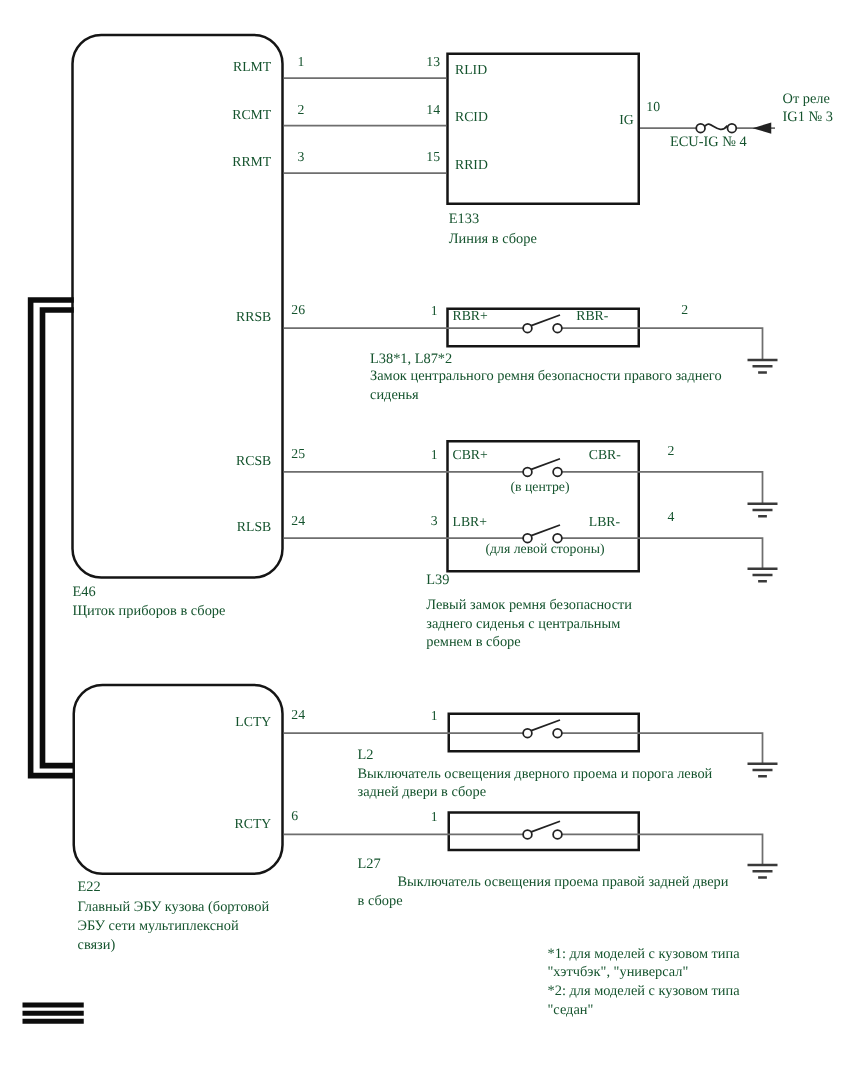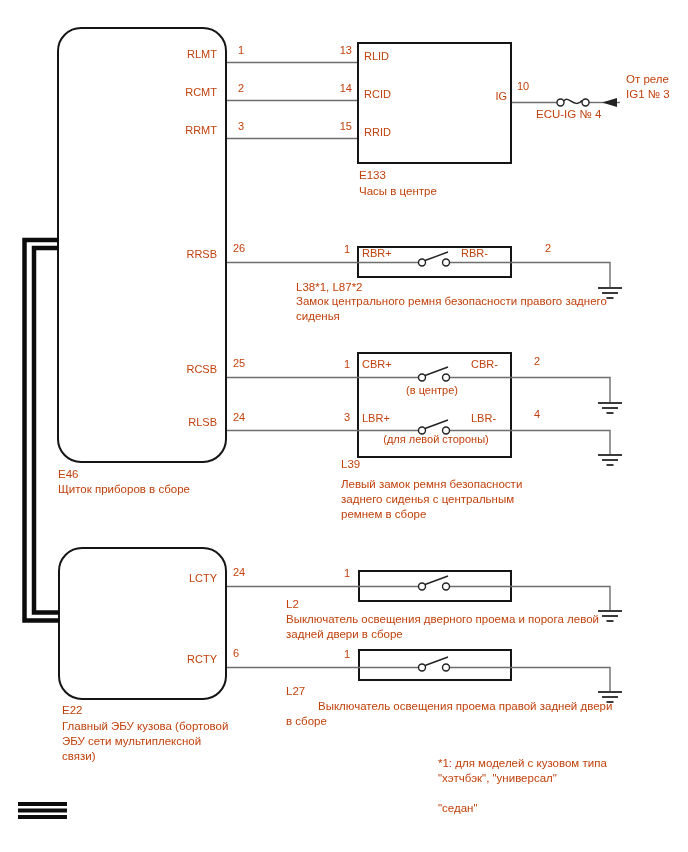--- a/index.html
+++ b/index.html
@@ -1,17 +1,17 @@
 <!DOCTYPE html>
 <html><head>
 <meta charset="utf-8">
 <style>
   html,body{margin:0;padding:0;background:#fff;}
   .canvas{position:relative;width:688px;height:852px;background:#ffffff;overflow:hidden;
-          font-family:Liberation Sans, sans-serif;color:#c2410c;}
+          font-family:Liberation Serif, serif;color:#14532d;}
   .box{position:absolute;border:2px solid #151515;box-sizing:border-box;background:transparent;}
   .rbox{border-radius:24px;}
   .lbl{position:absolute;font-size:11px;line-height:13px;white-space:pre;}
   .cap{position:absolute;font-size:11.5px;line-height:15px;white-space:pre;}
   .r{text-align:right;}
   svg{position:absolute;left:0;top:0;pointer-events:none;}
 </style>
 </head>
 <body>
 
@@ -121,21 +121,21 @@
   <div class="lbl" style="left:362px;top:247px;">RBR+</div>
   <div class="lbl" style="left:461px;top:247px;">RBR-</div>
   <div class="lbl" style="left:362px;top:358px;">CBR+</div>
   <div class="lbl" style="left:471px;top:358px;">CBR-</div>
   <div class="lbl" style="left:362px;top:412px;">LBR+</div>
   <div class="lbl" style="left:471px;top:412px;">LBR-</div>
   <div class="lbl" style="left:372px;top:384px;width:120px;text-align:center;">(в центре)</div>
   <div class="lbl" style="left:371px;top:433px;width:130px;text-align:center;">(для левой стороны)</div>
 
   <div class="cap" style="left:359px;top:168px;">E133</div>
-  <div class="cap" style="left:359px;top:184px;">Часы в центре</div>
+  <div class="cap" style="left:359px;top:184px;">Линия в сборе</div>
 
   <div class="cap" style="left:296px;top:280px;">L38*1, L87*2</div>
   <div class="cap" style="left:296px;top:294px;">Замок центрального ремня безопасности правого заднего</div>
   <div class="cap" style="left:296px;top:309px;">сиденья</div>
 
   <div class="cap" style="left:341px;top:457px;">L39</div>
   <div class="cap" style="left:341px;top:492px;">заднего сиденья с центральным</div>
   <div class="cap" style="left:341px;top:477px;">Левый замок ремня безопасности</div>
   <div class="cap" style="left:341px;top:507px;">ремнем в сборе</div>
 
@@ -154,16 +154,17 @@
   <div class="cap" style="left:62px;top:719px;">Главный ЭБУ кузова (бортовой</div>
   <div class="cap" style="left:62px;top:734px;">ЭБУ сети мультиплексной</div>
   <div class="cap" style="left:62px;top:749px;">связи)</div>
 
   <div class="cap" style="left:536px;top:107px;">ECU-IG № 4</div>
   <div class="cap" style="left:626px;top:72px;">От реле</div>
   <div class="cap" style="left:626px;top:87px;">IG1 № 3</div>
 
   <div class="cap" style="left:438px;top:756px;">*1: для моделей с кузовом типа</div>
   <div class="cap" style="left:438px;top:771px;">"хэтчбэк", "универсал"</div>
+  <div class="cap" style="left:438px;top:786px;">*2: для моделей с кузовом типа</div>
   <div class="cap" style="left:438px;top:801px;">"седан"</div>
 
 
 </div>
 
 </body></html>

